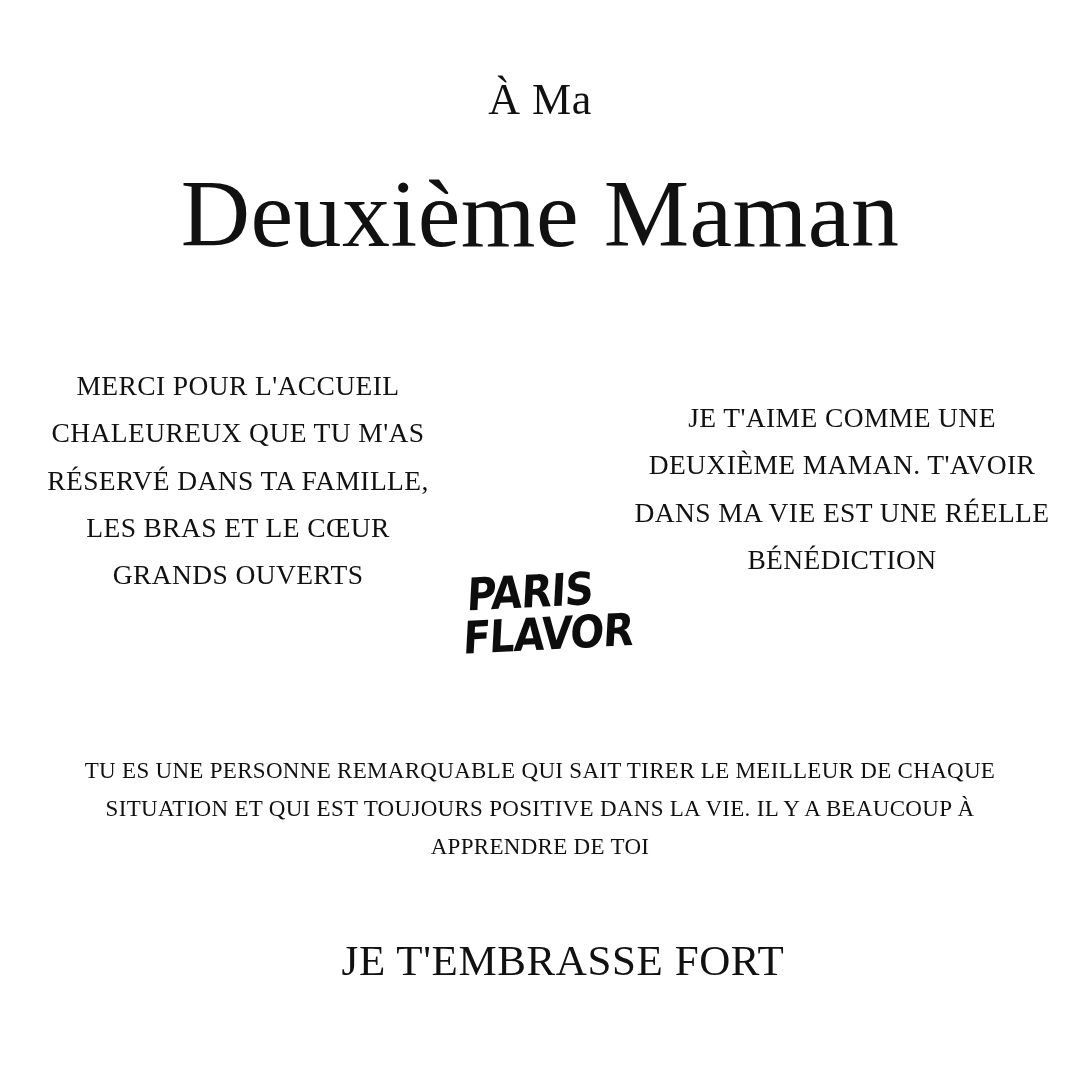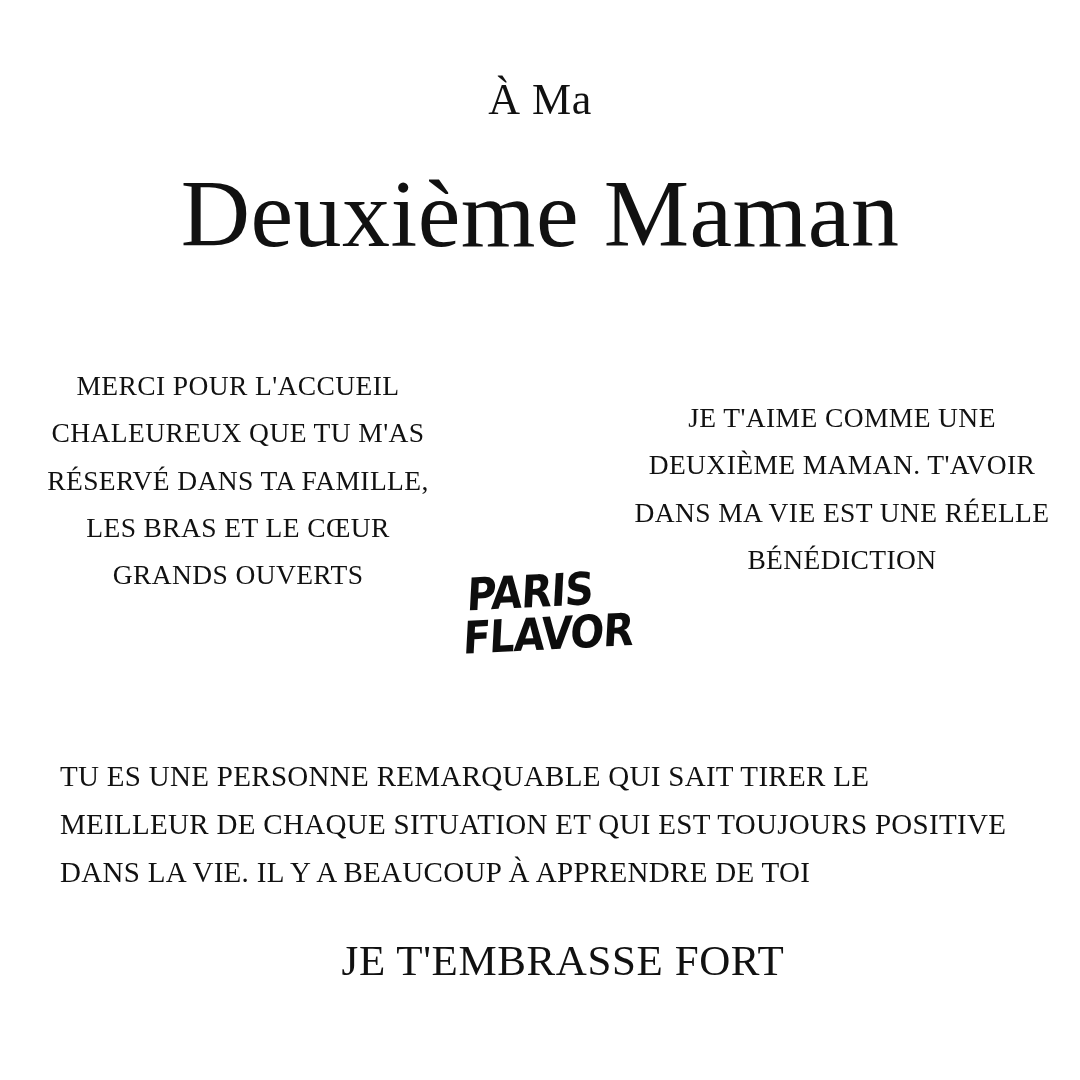--- a/index.html
+++ b/index.html
@@ -94,21 +94,22 @@
     display: block;
     transform: skewX(-6deg) scaleY(1.12);
   }
 
   
   .paragraph {
     position: absolute;
     top: 752px;
     left: 60px;
     width: 960px;
-    font-size: 29px;
+    text-align: center;
+    font-size: 23px;
     line-height: 1.66;
     letter-spacing: 0.3px;
     text-transform: uppercase;
   }
 
   
   .closing {
     position: absolute;
     top: 935px;
     left: 0;

